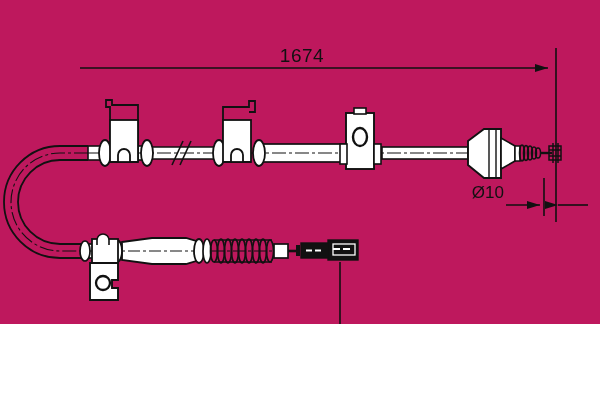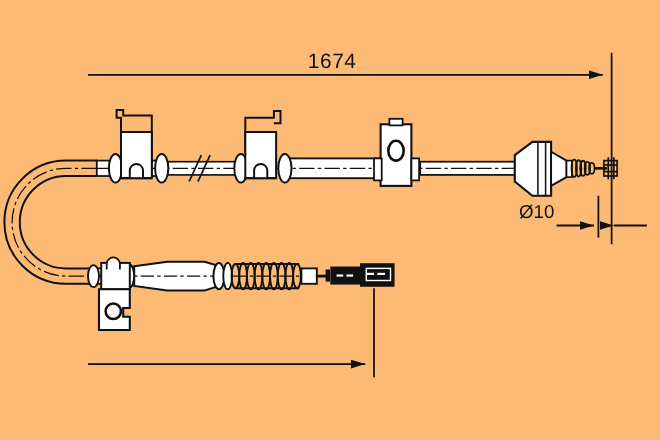--- a/index.html
+++ b/index.html
@@ -4,22 +4,22 @@
 <title>Brake Cable Technical Drawing</title>
 <style>
   html, body {
     margin: 0;
     padding: 0;
     background: #ffffff;
   }
   #drawing-root {
     position: relative;
     width: 600px;
-    height: 400px;
-    background: #fdba74;
+    height: 324px;
+    background: #be185d;
     font-family: "Liberation Sans", sans-serif;
     overflow: hidden;
   }
   #drawing-svg {
     position: absolute;
     top: 0;
     left: 0;
     width: 600px;
     height: 400px;
     display: block;

